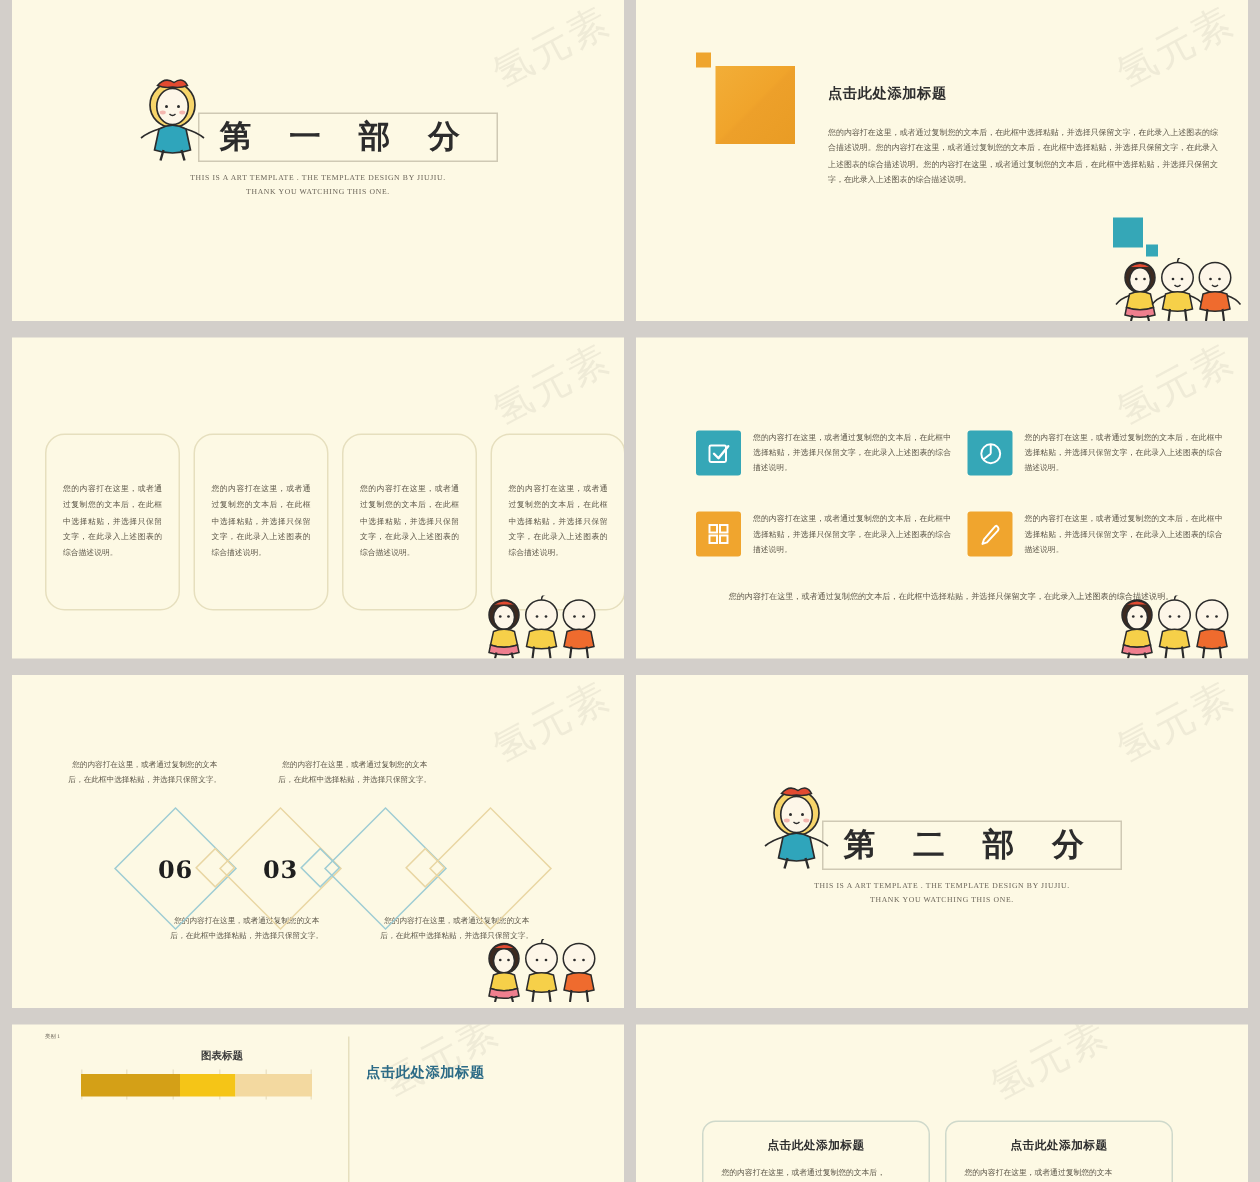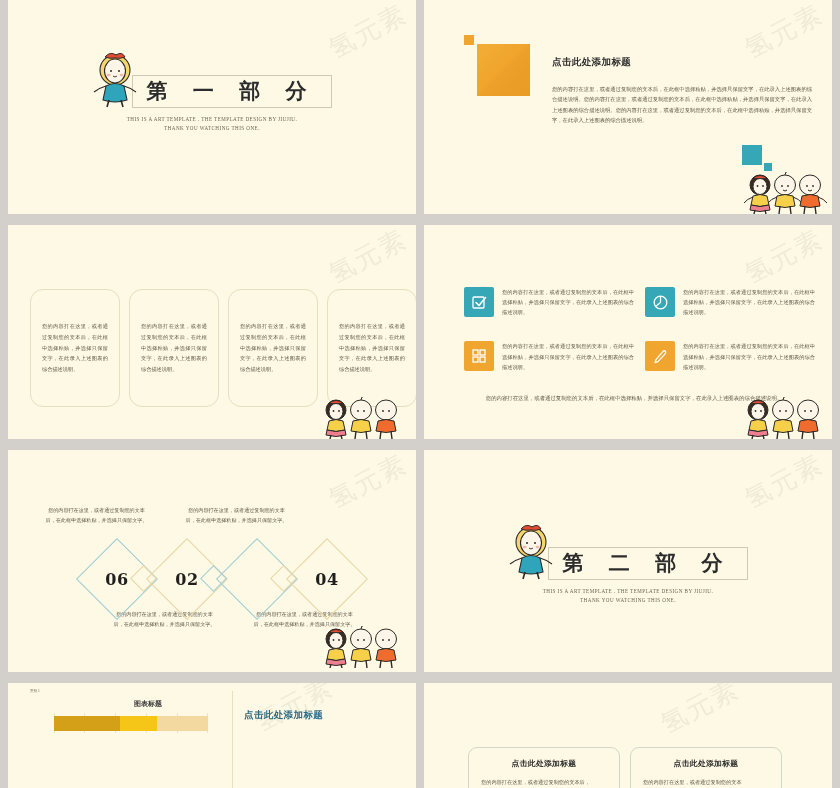--- a/index.html
+++ b/index.html
@@ -393,26 +393,25 @@
     <div class="dcap" style="left:36px;top:56px;">您的内容打在这里，或者通过复制您的文本后，在此框中选择粘贴，并选择只保留文字。</div>
     <div class="dcap" style="left:176px;top:56px;">您的内容打在这里，或者通过复制您的文本后，在此框中选择粘贴，并选择只保留文字。</div>
     <div class="dcap" style="left:104px;top:160px;">您的内容打在这里，或者通过复制您的文本后，在此框中选择粘贴，并选择只保留文字。</div>
     <div class="dcap" style="left:244px;top:160px;">您的内容打在这里，或者通过复制您的文本后，在此框中选择粘贴，并选择只保留文字。</div>
 
     <div class="dia-row">
       <div class="dbig teal" style="left:16px;"></div>
       <div class="dnum" style="left:16px;">06</div>
       <div class="dsm orange" style="left:62px;"></div>
       <div class="dbig orange" style="left:86px;"></div>
-      <div class="dnum" style="left:86px;">02</div>
+      <div class="dnum" style="left:86px;">03</div>
       <div class="dsm teal" style="left:132px;"></div>
       <div class="dbig teal" style="left:156px;"></div>
       <div class="dsm orange" style="left:202px;"></div>
       <div class="dbig orange" style="left:226px;"></div>
-      <div class="dnum" style="left:226px;">04</div>
     </div>
 
     <div class="kids" style="left:310px;top:176px;">
       <svg width="86" height="42" viewBox="0 0 86 42">
         <g stroke="#2b2b2b" stroke-width="1" fill="none">
           <ellipse cx="18" cy="13" rx="10" ry="10" fill="#3c2a20"></ellipse>
           <ellipse cx="18" cy="14.5" rx="7" ry="8" fill="#fdf6e8"></ellipse>
           <path d="M11 6 q7 -5 14 0" fill="#e24a31"></path>
           <circle cx="15.5" cy="14" r=".9" fill="#2b2b2b" stroke="none"></circle>
           <circle cx="21" cy="14" r=".9" fill="#2b2b2b" stroke="none"></circle>

